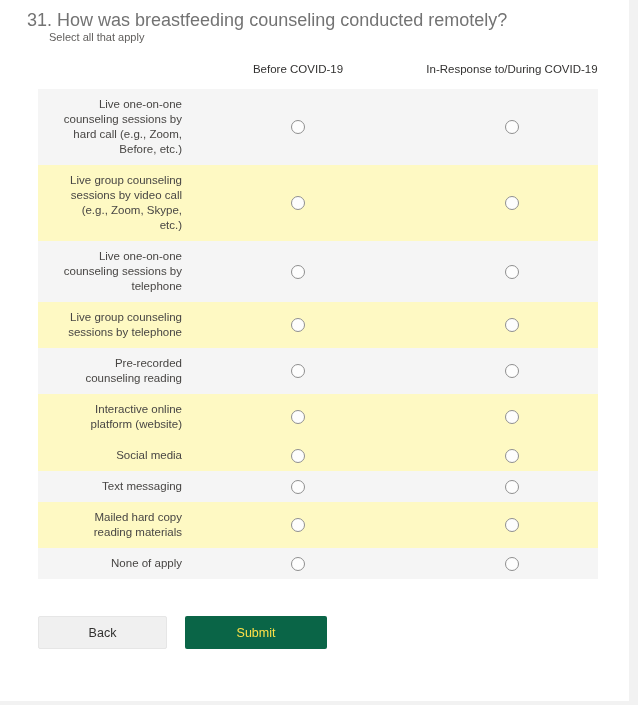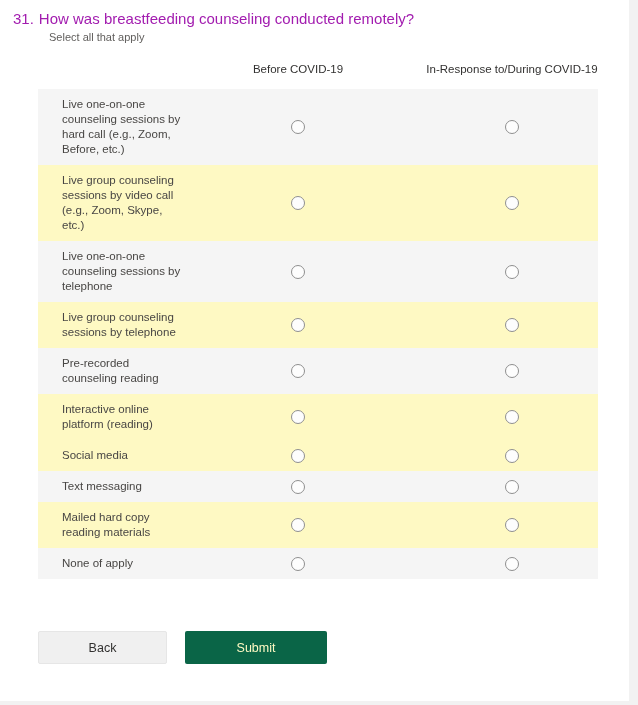--- a/index.html
+++ b/index.html
@@ -9,22 +9,22 @@
     font-family:"Liberation Sans", sans-serif;
     position:relative;
     overflow:hidden;
   }
   .card{
     position:absolute;top:0;left:0;
     width:629px;height:701px;
     background:#ffffff;
   }
   .q-title{
-    position:absolute;top:10px;left:13px;
-    font-size:15px;color:#a21caf;
+    position:absolute;top:10px;left:27px;
+    font-size:18px;color:#737373;
     white-space:nowrap;
   }
   .q-title .num{margin-right:5px;}
   .q-sub{
     position:absolute;top:31px;left:49px;
     font-size:11px;color:#605e5c;
   }
   .grid{
     display:grid;
     grid-template-columns:148px 208px 204px;
@@ -44,54 +44,54 @@
   }
   .row{
     width:560px;
   }
   .row.light{background:#f5f5f5;}
   .row.dark{background:#fef9c3;}
   .row .label{
     padding:8px 4px 8px 24px;
     font-size:11.5px;line-height:15px;color:#484644;
   }
-  .row .label span{display:block;}
+  .row .label span{display:block;text-align:right;}
   .radio-cell{
     display:flex;align-items:center;justify-content:center;
     cursor:pointer;
   }
   .radio{
     width:14px;height:14px;box-sizing:border-box;
     border-radius:50%;
     border:1px solid #8f8f8f;
     background:#fdfdfd;
   }
   .btns{
-    position:absolute;top:631px;left:38px;
+    position:absolute;top:616px;left:38px;
     display:flex;gap:18px;
   }
   .btn{
     height:33px;
     font-family:"Liberation Sans", sans-serif;
     font-size:12.5px;
     border-radius:2px;
     cursor:pointer;
     display:flex;align-items:center;justify-content:center;
   }
   .btn-back{
     width:129px;
     background:#f0f0f0;
     border:1px solid #e6e6e6;
     color:#323130;
   }
   .btn-submit{
     width:142px;
     background:#0a6547;
     border:none;
-    color:#fef9c3;
+    color:#fde047;
   }
 </style>
 </head>
 <body>
 
 <div class="card">
 
   <div class="q-title">
     <span class="num">31.</span><span>How was breastfeeding counseling conducted remotely?</span>
   </div>
@@ -165,21 +165,21 @@
         <div class="radio-cell">
           <div class="radio" role="radio" aria-checked="false"></div>
         </div>
         <div class="radio-cell">
           <div class="radio" role="radio" aria-checked="false"></div>
         </div>
       </div>
       <div class="grid row dark">
         <div class="label">
           <span>Interactive online</span>
-          <span>platform (reading)</span>
+          <span>platform (website)</span>
         </div>
         <div class="radio-cell">
           <div class="radio" role="radio" aria-checked="false"></div>
         </div>
         <div class="radio-cell">
           <div class="radio" role="radio" aria-checked="false"></div>
         </div>
       </div>
       <div class="grid row dark">
         <div class="label">

